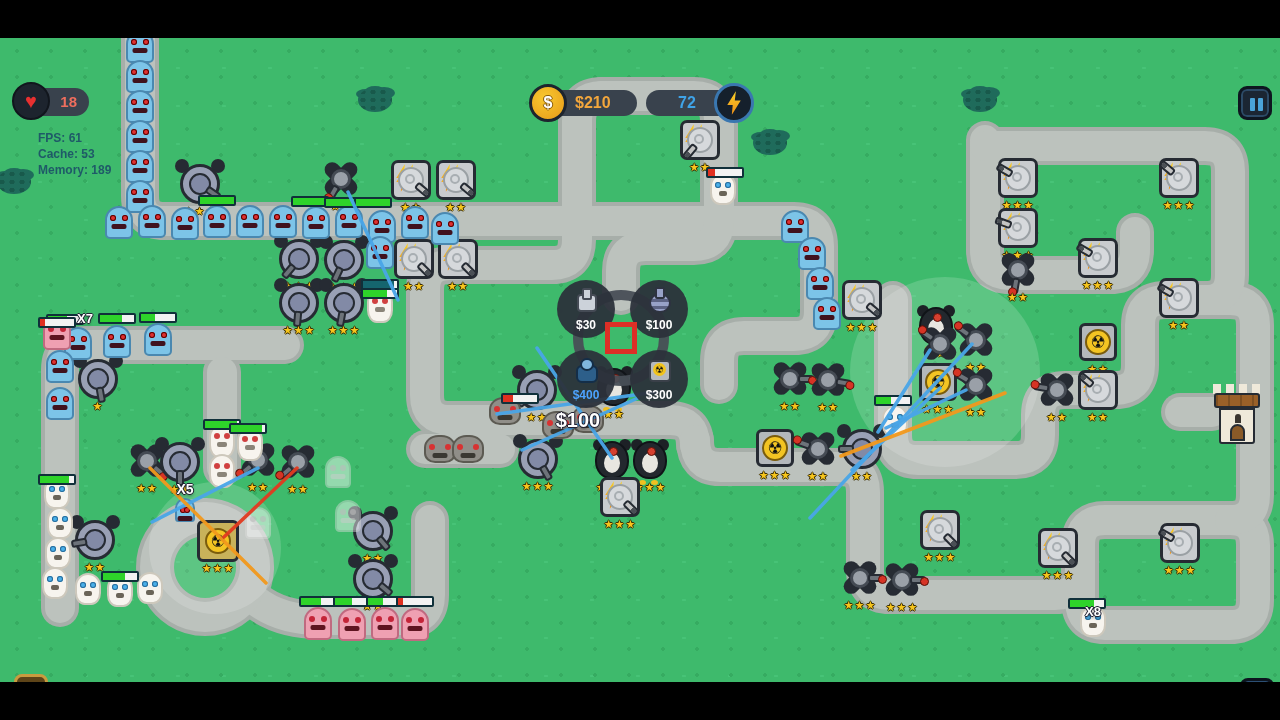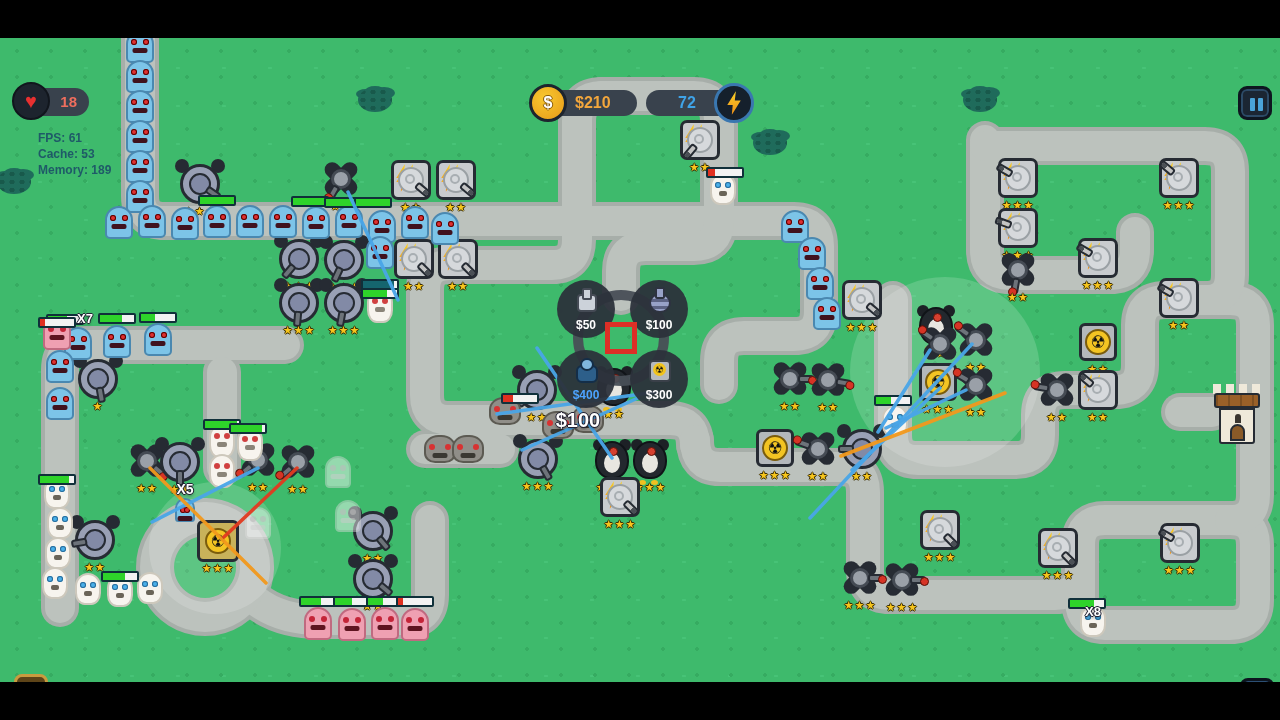--- a/index.html
+++ b/index.html
@@ -1212,21 +1212,21 @@
       <div class="keep">
         <div class="kwin"></div>
         <div class="kdoor"></div>
       </div>
     </div>
 
     <div id="menu">
       <div class="menu-ring"></div>
       <button class="menu-btn" style="left:557px;top:242px">
         <span class="micon mi-basic"></span>
-        <span class="mlabel">$50</span>
+        <span class="mlabel">$30</span>
       </button>
       <button class="menu-btn" style="left:630px;top:242px">
         <span class="micon mi-missile"></span>
         <span class="mlabel">$100</span>
       </button>
       <button class="menu-btn" style="left:557px;top:312px">
         <span class="micon mi-tesla"></span>
         <span class="mlabel blue">$400</span>
       </button>
       <button class="menu-btn" style="left:630px;top:312px">

